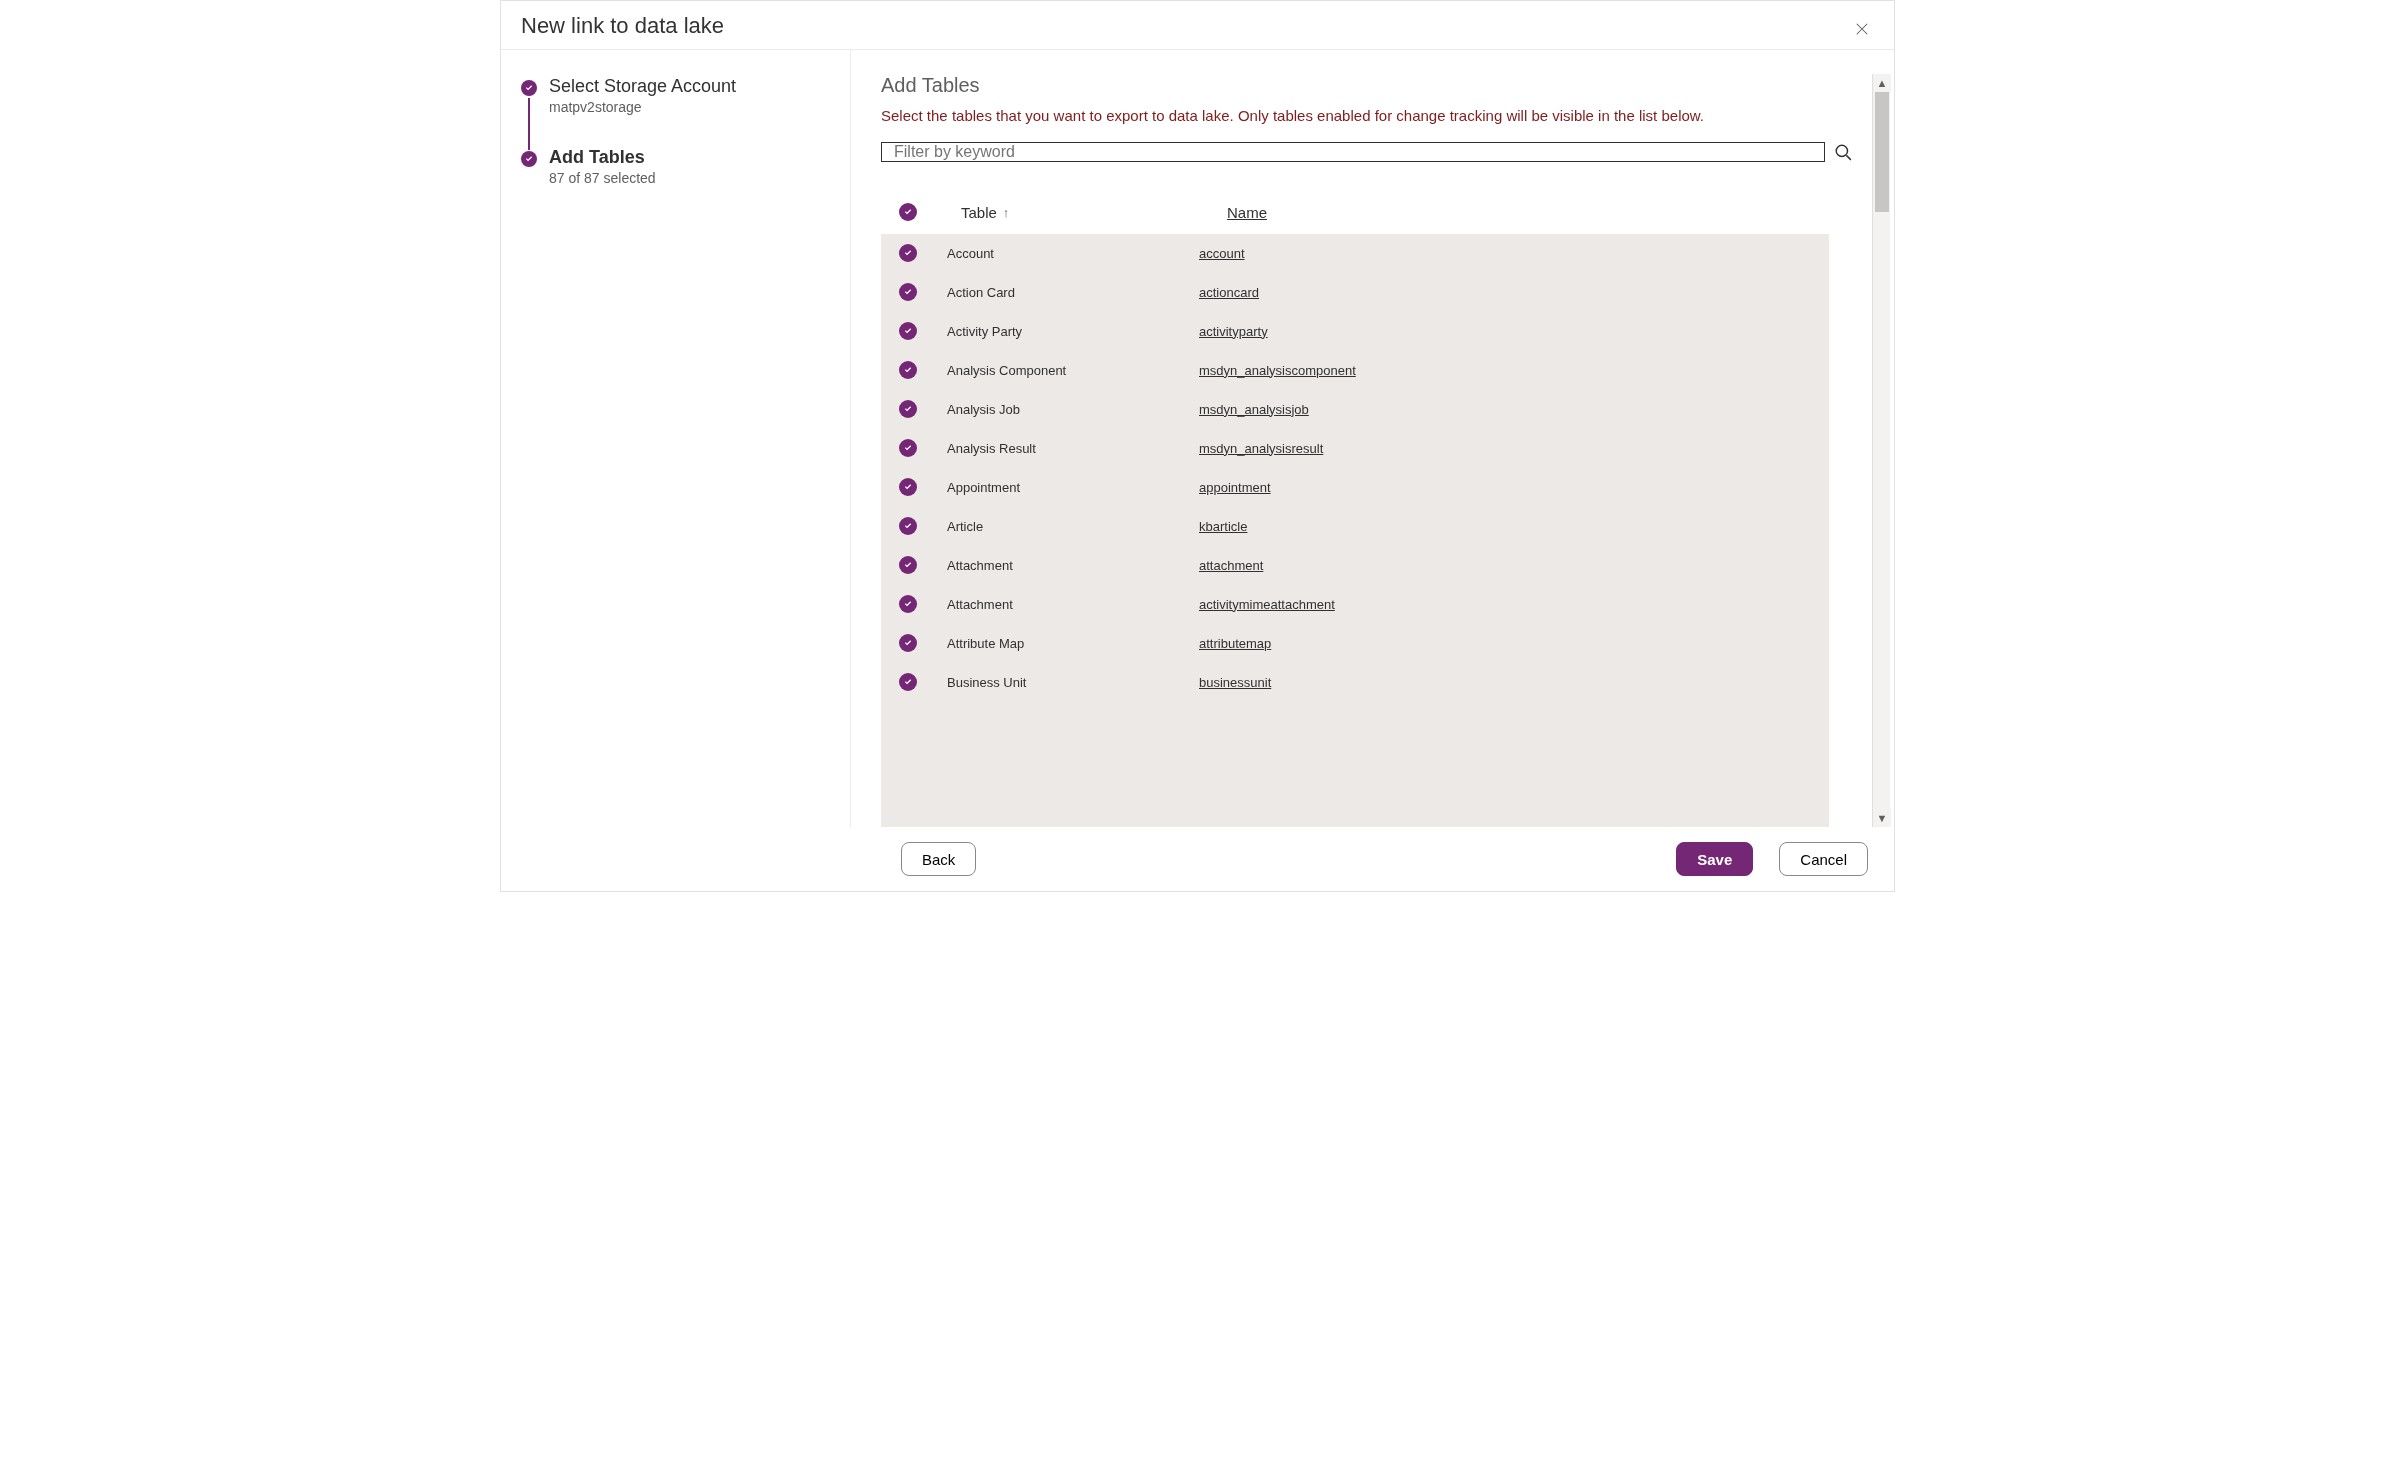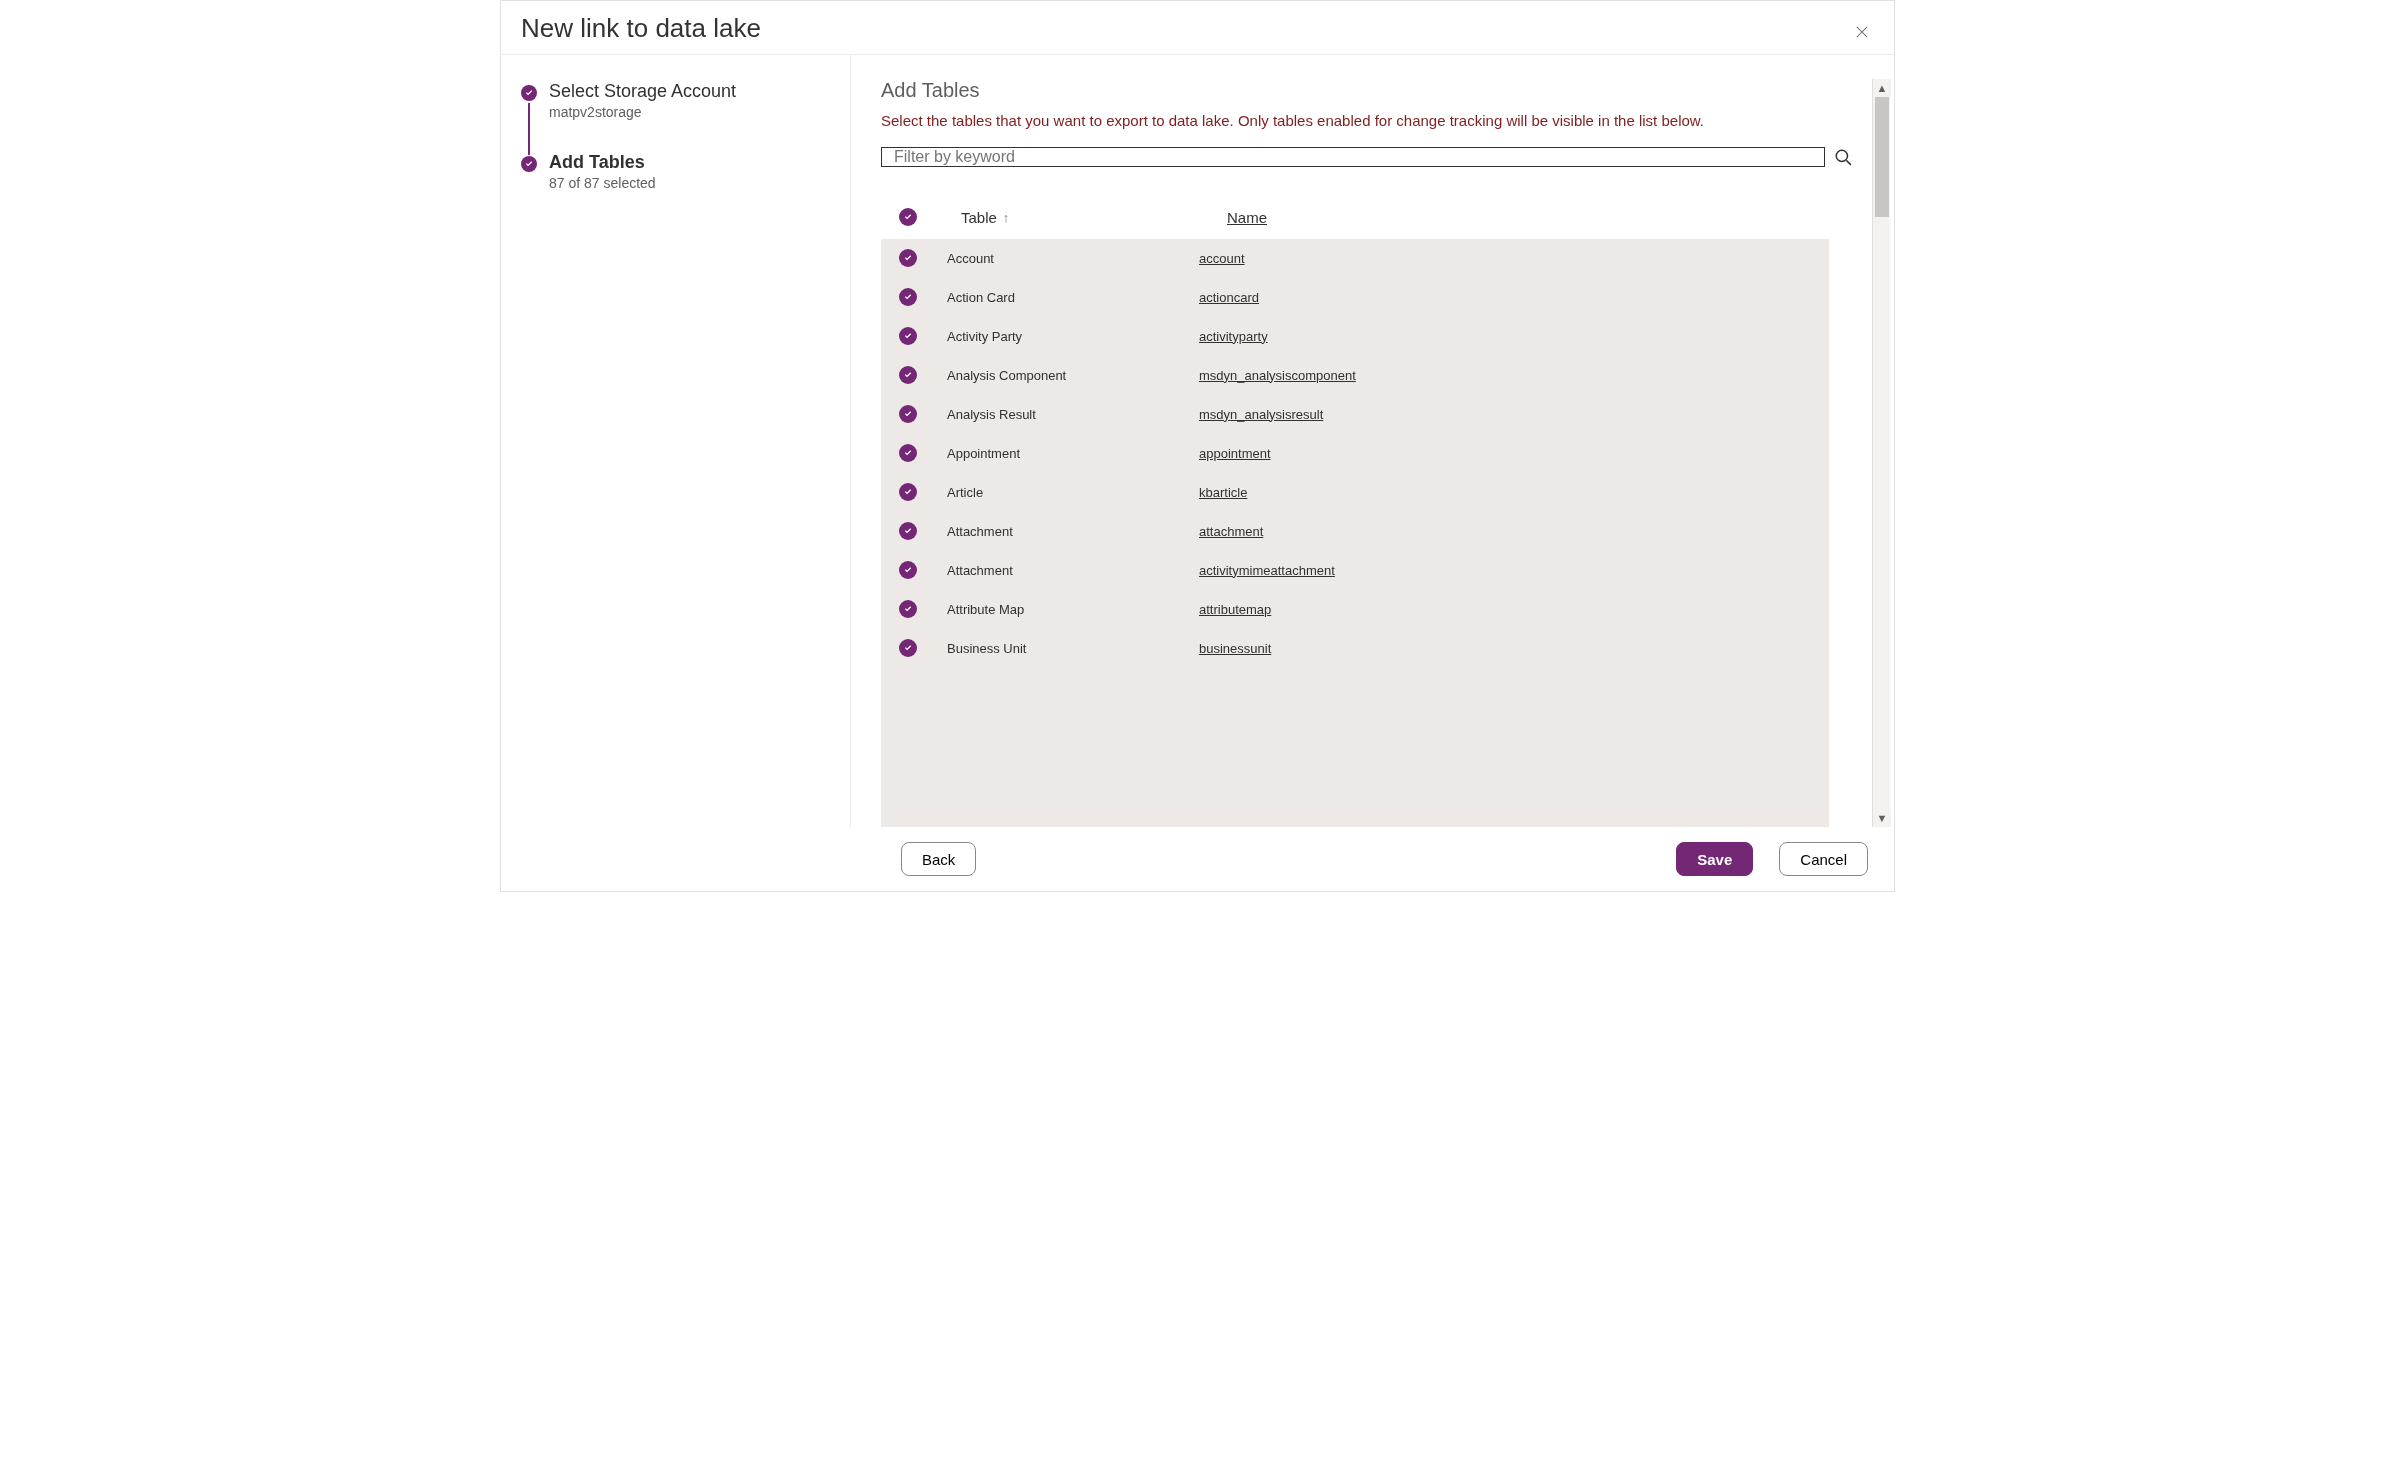--- a/index.html
+++ b/index.html
@@ -19,21 +19,21 @@
     margin: 0 auto;
   }
   .modal-header {
     display: flex;
     align-items: center;
     justify-content: space-between;
     padding: 12px 20px 4px 20px;
     border-bottom: 1px solid #edebe9;
   }
   .modal-title {
-    font-size: 26px;
+    font-size: 22px;
     font-weight: 400;
     color: #333;
     margin: 0;
     padding-bottom: 6px;
   }
   .close-btn {
     cursor: pointer;
     font-size: 18px;
     color: #605e5c;
     width: 24px; height: 24px;
@@ -320,20 +320,31 @@
               <div class="col-name">msdyn_analysiscomponent</div>
             </div>
             <div class="row">
               <div class="col-check">
                 <div class="check">
                   <svg viewBox="0 0 16 16">
                     <path d="M6.5 11.5 L3 8l1.4-1.4 2.1 2.1L11.6 3.6 13 5z"></path>
                   </svg>
                 </div>
               </div>
+              <div class="col-table">Analysis Job</div>
+              <div class="col-name">msdyn_analysisjob</div>
+            </div>
+            <div class="row">
+              <div class="col-check">
+                <div class="check">
+                  <svg viewBox="0 0 16 16">
+                    <path d="M6.5 11.5 L3 8l1.4-1.4 2.1 2.1L11.6 3.6 13 5z"></path>
+                  </svg>
+                </div>
+              </div>
               <div class="col-table">Analysis Result</div>
               <div class="col-name">msdyn_analysisresult</div>
             </div>
             <div class="row">
               <div class="col-check">
                 <div class="check">
                   <svg viewBox="0 0 16 16">
                     <path d="M6.5 11.5 L3 8l1.4-1.4 2.1 2.1L11.6 3.6 13 5z"></path>
                   </svg>
                 </div>

